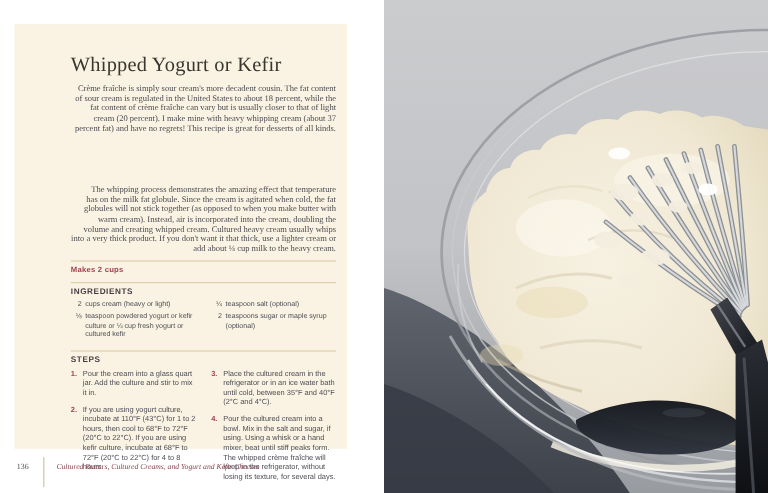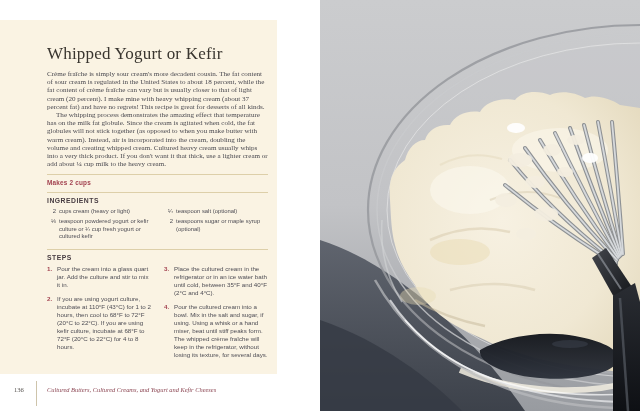--- a/index.html
+++ b/index.html
@@ -6,35 +6,35 @@
   body{
     width:640px;height:411px;background:#ffffff;
     font-family:"Liberation Sans",sans-serif;
     -webkit-font-smoothing:antialiased;
   }
   .spread{position:relative;width:640px;height:411px;background:#ffffff;overflow:hidden;}
 
   
   .left-page{position:absolute;left:0;top:0;width:320px;height:411px;}
   .page-panel{
-    position:absolute;left:0;top:20px;width:277px;height:354px;
+    position:absolute;left:12px;top:20px;width:277px;height:354px;
     background:#faf3e3;box-sizing:border-box;
     padding:24px 10px 0 47px;
   }
   .recipe-title{
     font-family:"Liberation Serif",serif;font-weight:400;
     font-size:17px;line-height:19px;color:#39352f;letter-spacing:.2px;
     margin:0 0 7px 0;
   }
   .intro{
     font-family:"Liberation Serif",serif;
     font-size:7.1px;line-height:8.2px;color:#4a4950;
-    width:221px;margin:0;
-  }
-  .intro.indent{text-indent:9px;}
+    width:221px;margin:0;text-align:right;
+  }
+  .intro.indent{text-indent:9px;margin-top:43px;}
   .rule{border:none;border-top:1px solid #ddcfa9;width:221px;margin:6px 0 4px 0;}
   .yield{
     font-size:6.4px;font-weight:700;color:#a2414f;letter-spacing:.2px;margin:1px 0 1px 0;
   }
   .section-head{
     font-size:6.8px;font-weight:700;color:#473c42;letter-spacing:.5px;margin:1px 0 4px 0;
   }
   .cols{display:flex;gap:11px;width:224px;}
   .col{width:106px;flex:none;}
   .ing-item{display:flex;font-size:5.9px;line-height:7.4px;color:#4e4d55;margin-bottom:2.5px;}

